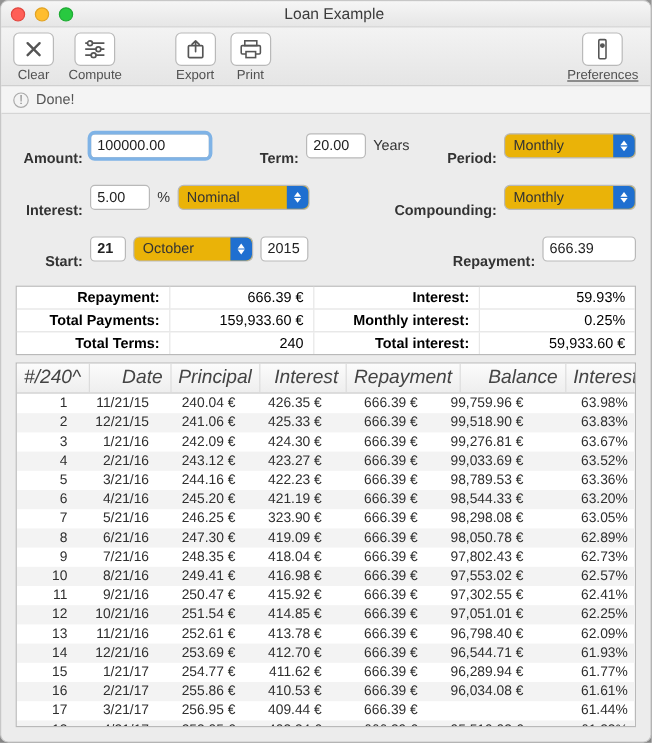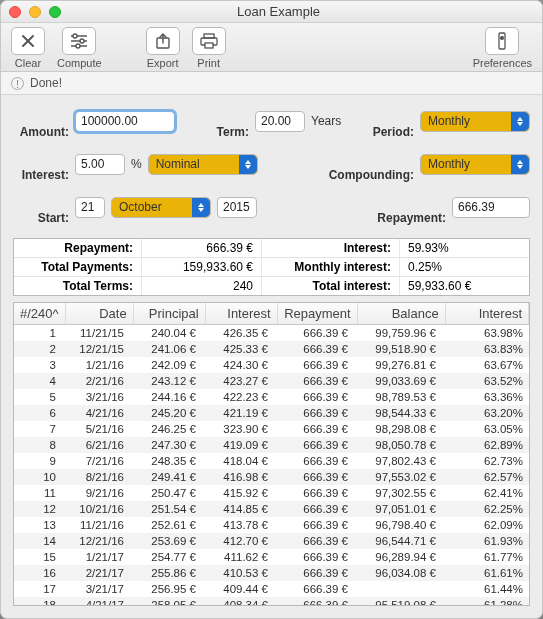--- a/index.html
+++ b/index.html
@@ -27,21 +27,21 @@
   .dot{width:12px;height:12px;border-radius:50%;}
   .dot.r{background:#ff5f57;border:1px solid #e14840;}
   .dot.y{background:#ffbd2e;border:1px solid #e1a325;}
   .dot.g{background:#28c940;border:1px solid #1fab34;}
   .titlebar-title{flex:1;text-align:center;margin-left:-46px;}
   .toolbar{
     display:flex;align-items:flex-start;padding:4px 10px 2px 10px;
     background:linear-gradient(#f3f3f3,#e5e5e5);border-bottom:1px solid #c9c9c9;
   }
   .tbtn{display:flex;flex-direction:column;align-items:center;font-size:11px;color:#515151;margin-right:12px;cursor:default;}
-  .tbtn:last-child{margin-right:0;}
+  .tbtn:last-child{margin-right:0;text-decoration:underline;}
   .tbtn .box{
     width:34px;height:28px;background:#fff;border:1px solid var(--grey-stroke);
     border-radius:5px;display:flex;align-items:center;justify-content:center;margin-bottom:2px;
   }
   .tbtn .lbl{pointer-events:none;}
   .toolbar .spacer{flex:1;}
   .statusbar{
     display:flex;align-items:center;gap:6px;font-size:12px;color:#555;
     padding:4px 10px;background:var(--status-bg);border-bottom:1px solid #d5d5d5;
   }
@@ -68,24 +68,24 @@
   .select .arrows::before{border-bottom:4px solid #fff;margin-bottom:1px;}
   .select .arrows::after{border-top:4px solid #fff;}
   
   .summary{margin:2px 12px 6px 12px;border:1px solid var(--grey-stroke);font-size:12px;background:#fff;}
   .summary-row{display:flex;}
   .summary-row>div{padding:2px 8px;border-bottom:1px solid #e3e3e3;}
   .summary-row:last-child>div{border-bottom:none;}
   .s-lab{flex:0 0 128px;text-align:right;font-weight:700;border-right:1px solid #e7e7e7;}
   .s-val{flex:0 0 120px;text-align:right;border-right:1px solid #e7e7e7;}
   .s-lab2{flex:0 0 138px;text-align:right;font-weight:700;border-right:1px solid #e7e7e7;}
-  .s-val2{flex:1;}
+  .s-val2{flex:1;text-align:right;}
   
   .schedule{flex:1;margin:0 12px 12px 12px;border:1px solid var(--grey-stroke);background:#fff;display:flex;flex-direction:column;overflow:hidden;}
-  .sched-head{display:flex;font-size:13px;background:linear-gradient(#fcfcfc,#eee);border-bottom:1px solid #c9c9c9;}
+  .sched-head{display:flex;font-size:16px;background:linear-gradient(#fcfcfc,#eee);border-bottom:1px solid #c9c9c9;font-style:italic;}
   .sched-head>div{padding:3px 6px;border-right:1px solid #dcdcdc;color:#444;}
   .sched-body{flex:1;overflow:auto;}
   .sched-row{display:flex;font-size:11.5px;color:#2e2e2e;}
   .sched-row.alt{background:var(--row-alt);}
   .sched-row>div{padding:2px 6px;text-align:right;}
   .c0{flex:0 0 48px;} .c1{flex:0 0 68px;} .c2{flex:0 0 72px;} .c3{flex:0 0 72px;}
   .c4{flex:0 0 80px;} .c5{flex:0 0 88px;} .c6{flex:1;min-width:60px;}
   .sched-head .c0{text-align:left;}
   .sched-head .c1,.sched-head .c2,.sched-head .c3,.sched-head .c4,.sched-head .c5,.sched-head .c6{text-align:right;}
   
@@ -213,21 +213,21 @@
       <span style="flex:1"></span>
       <span class="lbl">Compounding:</span>
       <div class="select" style="width:110px">
         <span>Monthly</span>
         <span class="arrows"></span>
       </div>
     </div>
 
     <div class="form-row">
       <span class="lbl" style="width:56px">Start:</span>
-      <input class="field" style="width: 30px;" value="21">
+      <input class="field" style="width: 30px; font-weight: bold;" value="21">
       <div class="select" style="width:100px">
         <span>October</span>
         <span class="arrows"></span>
       </div>
       <input class="field" style="width: 40px;" value="2015">
       <span style="flex:1"></span>
       <span class="lbl">Repayment:</span>
       <input class="field" style="width: 78px;" value="666.39">
     </div>
   </div>

